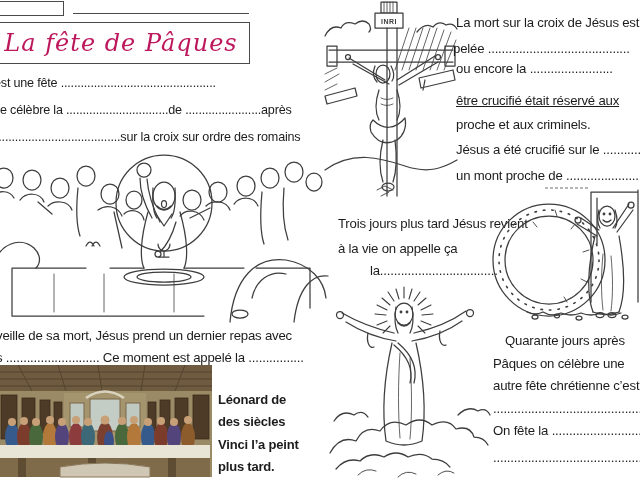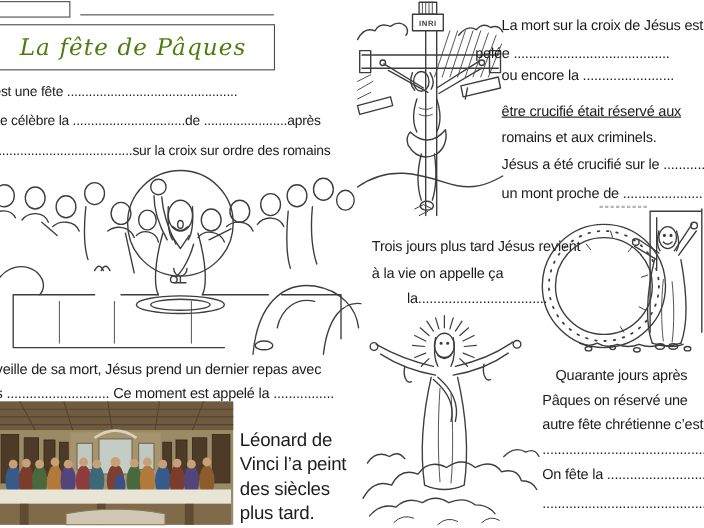--- a/index.html
+++ b/index.html
@@ -4,22 +4,22 @@
 <style>
   html,body{margin:0;padding:0;background:#fff;}
   .page{position:relative;width:640px;height:480px;background:#ffffff;overflow:hidden;
         font-family:"Liberation Sans",sans-serif;color:#1c1c1c;}
   .tx{position:absolute;font-size:12.6px;letter-spacing:-0.2px;white-space:nowrap;color:#1c1c1c;}
   .tx.big{font-size:13.2px;}
   .namebox{position:absolute;left:-10px;top:1px;width:72px;height:13px;border:1.5px solid #4a4a4a;background:#fff;}
   .hrule{position:absolute;left:73px;top:13px;width:176px;height:0;border-top:1.6px solid #4a4a4a;}
   .titlebox{position:absolute;left:-8px;top:22px;width:256px;height:40px;border:1.7px solid #4a4a4a;
             display:flex;align-items:center;justify-content:center;}
-  .titletext{font-family:"DejaVu Serif",serif;font-style:italic;font-size:21px;letter-spacing:1px;color:#4d7c0f;}
-  .caption{position:absolute;left:218px;top:389px;font-size:17px;line-height:22.4px;letter-spacing:-0.2px;}
+  .titletext{font-family:"DejaVu Serif",serif;font-style:italic;font-size:24px;letter-spacing:1px;color:#be185d;}
+  .caption{position:absolute;left:218px;top:389px;font-size:13px;line-height:22.4px;letter-spacing:-0.2px;font-weight:bold;}
   .caption span{display:block;}
   svg{position:absolute;overflow:visible;}
   .line-art{stroke:#3d3d3d;stroke-width:1.25;fill:none;stroke-linecap:round;stroke-linejoin:round;}
 </style>
 </head>
 <body>
 
 <div class="page">
 
   <div class="namebox"></div>
@@ -145,22 +145,22 @@
     <rect x="2" y="80" width="210" height="13" fill="#e9e5d6"></rect>
     <rect x="2" y="93" width="210" height="19" fill="#7f6b4a"></rect>
     <rect x="20" y="93" width="8" height="19" fill="#5e4c33"></rect>
       <rect x="90" y="93" width="8" height="19" fill="#5e4c33"></rect>
     <rect x="170" y="93" width="8" height="19" fill="#5e4c33"></rect>
     <path d="M62,112 L62,102 Q107,94 152,102 L152,112 Z" fill="#cfc7b4" stroke="#8a775a"></path>
   </svg>
 
   <div class="caption">
     <span>Léonard de</span>
+    <span>des siècles</span>
     <span>Vinci l’a peint</span>
-    <span>des siècles</span>
     <span>plus tard.</span>
   </div>
 
   <svg style="left:325px;top:0px;" width="132" height="200" viewBox="0 0 132 200">
     <g class="line-art">
 
       <rect x="56" y="2" width="16" height="11"></rect>
       <path d="M59,2 v11 M62,2 v11 M65,2 v11 M68,2 v11" stroke-width="0.8"></path>
       <rect x="50" y="13" width="28" height="15" fill="#fff"></rect>
 
@@ -191,24 +191,24 @@
       <path d="M58,140 C54,156 54,170 58,182 M70,140 C72,156 72,170 68,182"></path>
       <ellipse cx="63" cy="187" rx="6" ry="4"></ellipse>
 
       <path d="M0,170 C28,150 56,158 80,166 C104,174 118,168 132,160"></path>
       <path d="M52,190 l8,-4 l8,4 M56,196 l8,-4" stroke-width="0.9"></path>
     </g>
     <text x="64" y="24" font-size="7" font-family="Liberation Sans, sans-serif" font-weight="bold" fill="#3d3d3d" text-anchor="middle" letter-spacing="0.5">INRI</text>
   </svg>
 
   <div class="tx big" style="left:456px;top:15px;">La mort sur la croix de Jésus est ap</div>
-  <div class="tx big" style="left:432px;top:41px;">pelée .........................................</div>
+  <div class="tx big" style="left:453px;top:41px;">pelée .........................................</div>
   <div class="tx big" style="left:456px;top:61px;">ou encore la ........................</div>
   <div class="tx big" style="left:456px;top:93px;text-decoration:underline;">être crucifié était réservé aux</div>
-  <div class="tx big" style="left:456px;top:117px;">romains et aux criminels.</div>
+  <div class="tx big" style="left:456px;top:117px;">proche et aux criminels.</div>
   <div class="tx big" style="left:456px;top:142px;">Jésus a été crucifié sur le ...............</div>
   <div class="tx big" style="left:456px;top:168px;">un mont proche de ........................</div>
 
   <div class="tx big" style="left:338px;top:216px;">Trois jours plus tard Jésus revient</div>
   <div class="tx big" style="left:338px;top:241px;">à la vie on appelle ça</div>
   <div class="tx big" style="left:338px;top:263px;margin-left:32px;">la..................................</div>
 
   <svg style="left:527px;top:184px;" width="113" height="137" viewBox="0 0 113 137">
     <line x1="18" y1="4" x2="62" y2="4" stroke="#b5b5b5" stroke-width="2" stroke-dasharray="3,2"></line>
     <g class="line-art">
@@ -266,19 +266,19 @@
 
       <path d="M6,138 q8,-12 20,-6 q8,-6 14,2"></path>
       <path d="M130,132 q10,-10 20,-4 q8,-4 12,4"></path>
       <path d="M2,170 q10,-18 26,-12 q8,-16 24,-10 q10,-14 26,-6 q14,-10 26,0 q16,-8 24,4 q14,-4 18,8 q10,0 14,8"></path>
       <path d="M8,186 q10,-12 24,-8 q10,-10 24,-4 q12,-8 24,0 q14,-6 24,2 q12,0 18,8"></path>
       <path d="M30,192 q8,-8 18,-4 M70,194 q8,-8 18,-3 M110,192 q8,-7 16,-2" stroke-width="0.9"></path>
     </g>
   </svg>
 
   <div class="tx big" style="left:505px;top:333px;">Quarante jours après</div>
-  <div class="tx big" style="left:493px;top:356px;">Pâques on réservé une</div>
+  <div class="tx big" style="left:493px;top:356px;">Pâques on célèbre une</div>
   <div class="tx big" style="left:493px;top:378px;">autre fête chrétienne c’est</div>
   <div class="tx big" style="left:493px;top:401px;">................................................</div>
   <div class="tx big" style="left:493px;top:423px;">On fête la ................................</div>
   <div class="tx big" style="left:493px;top:450px;">................................................</div>
 
 </div>
 
 </body></html>

